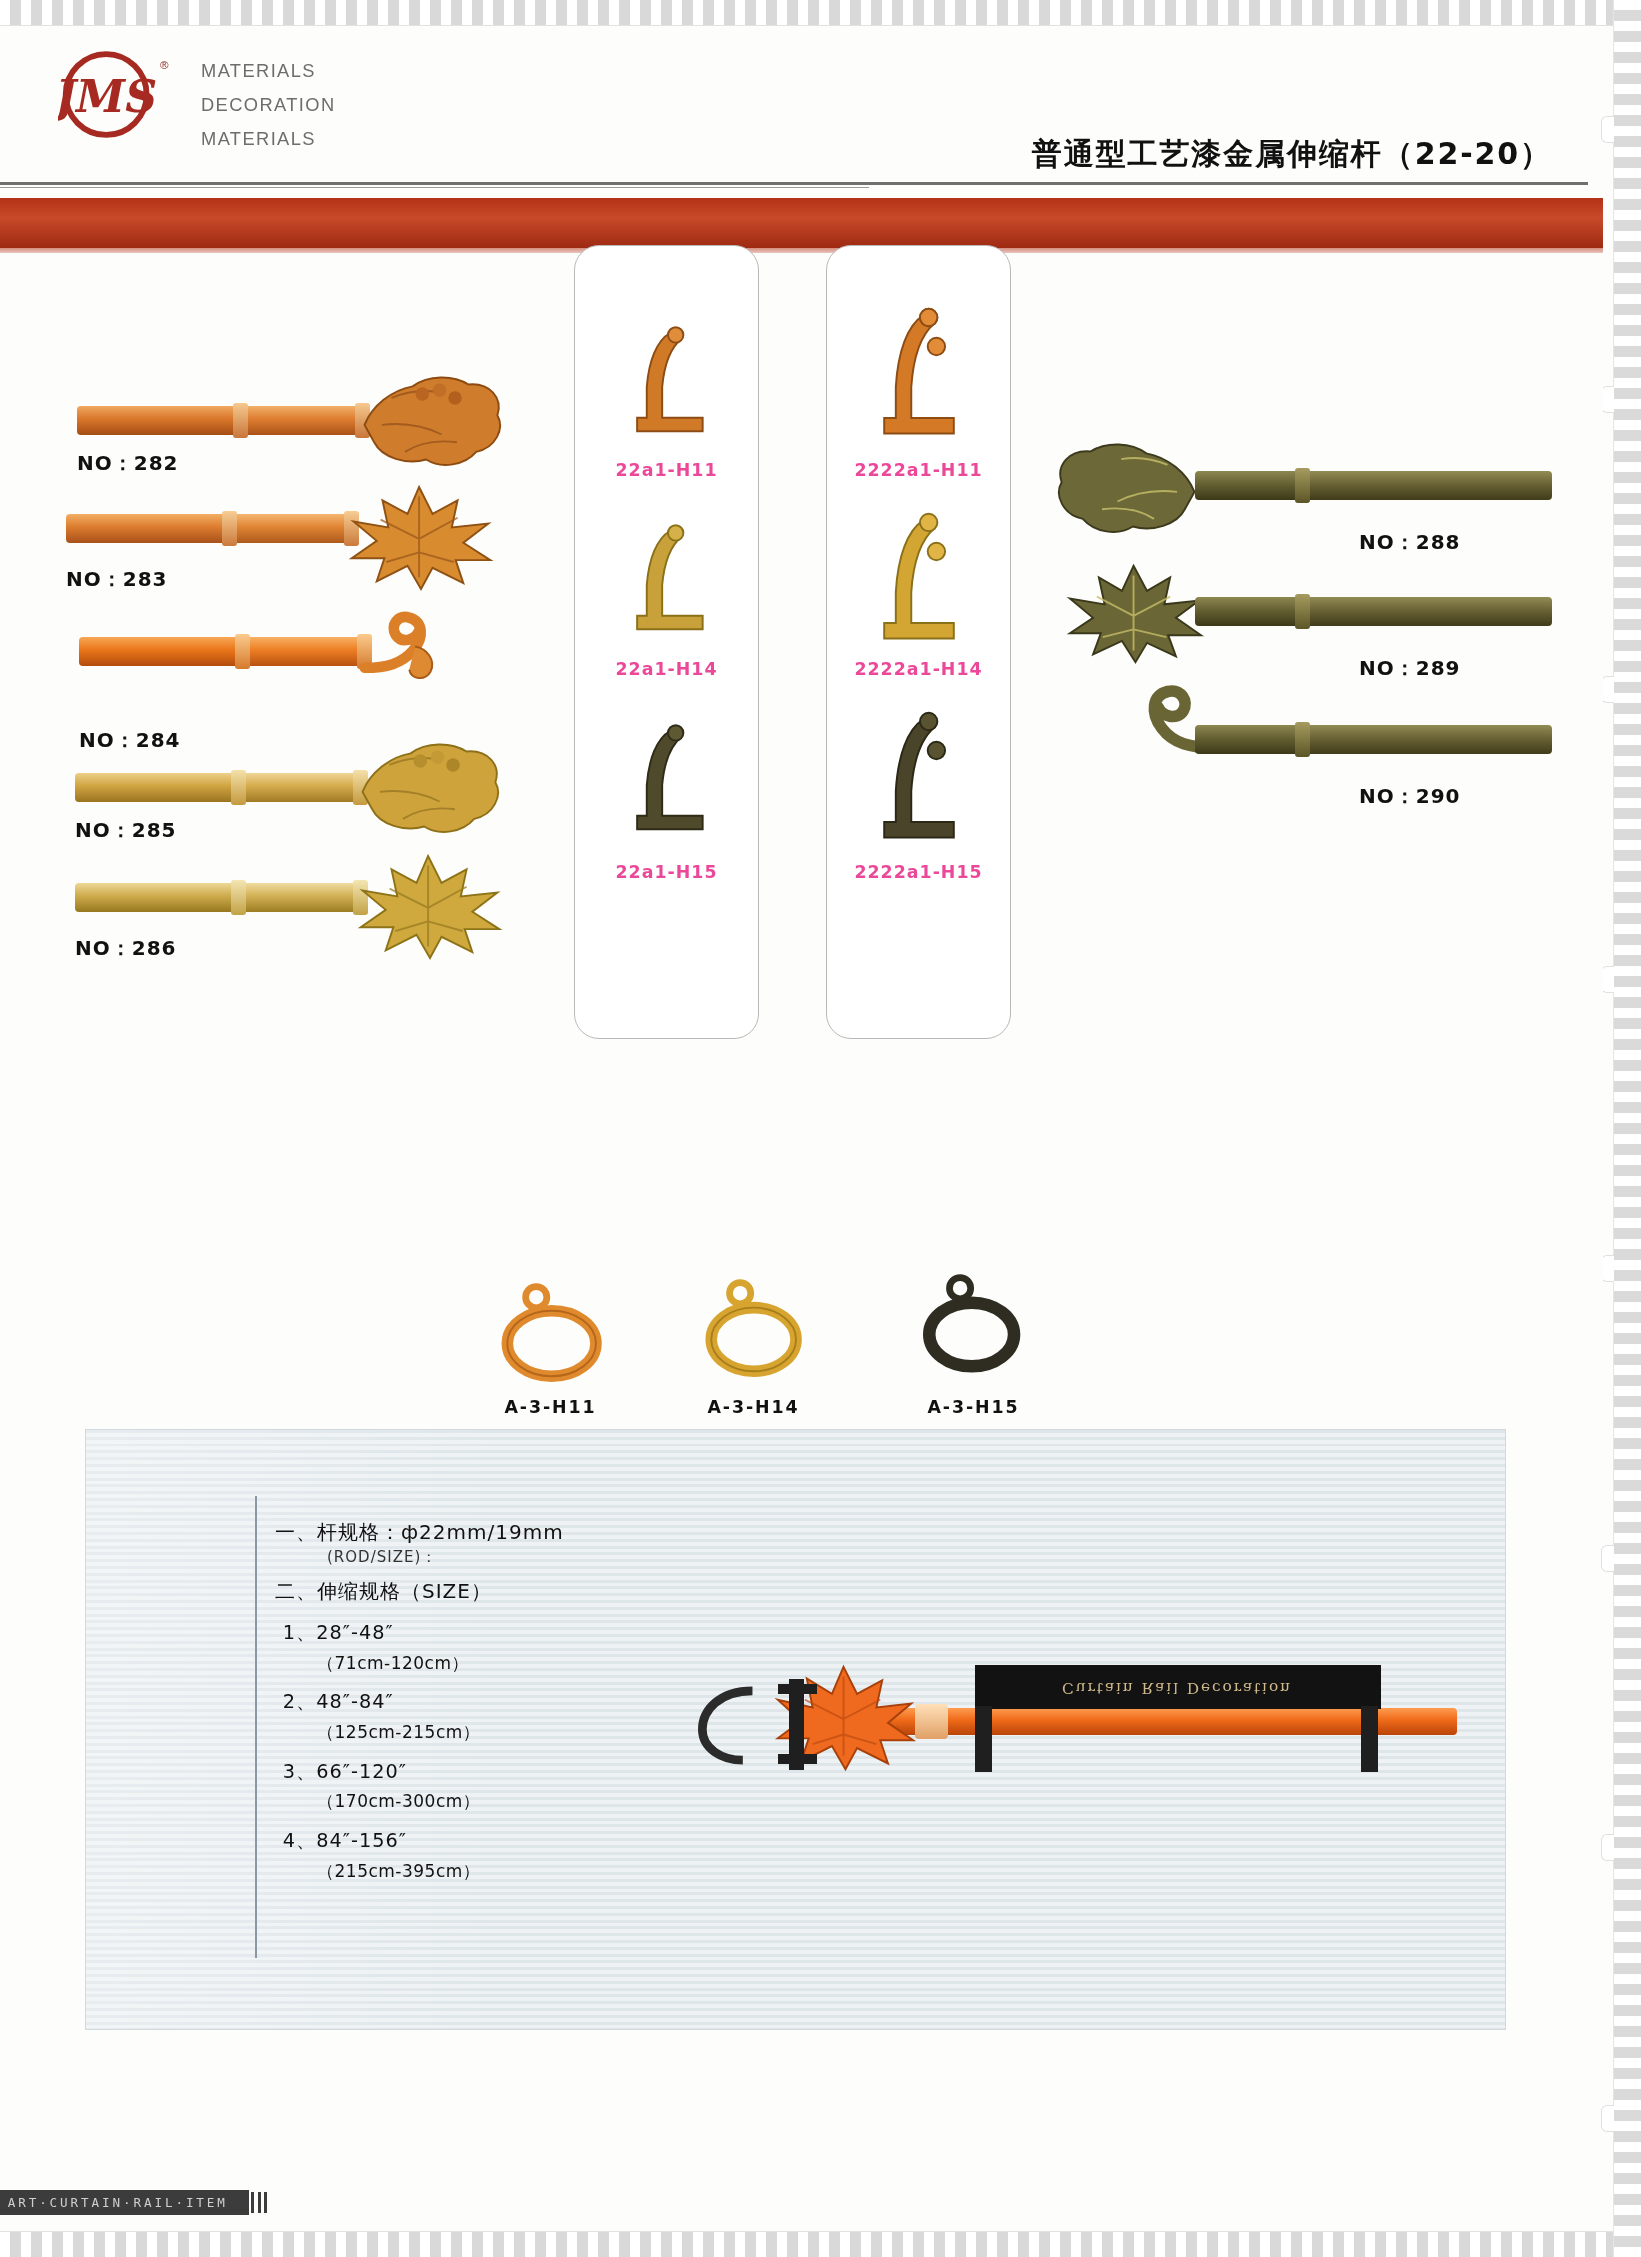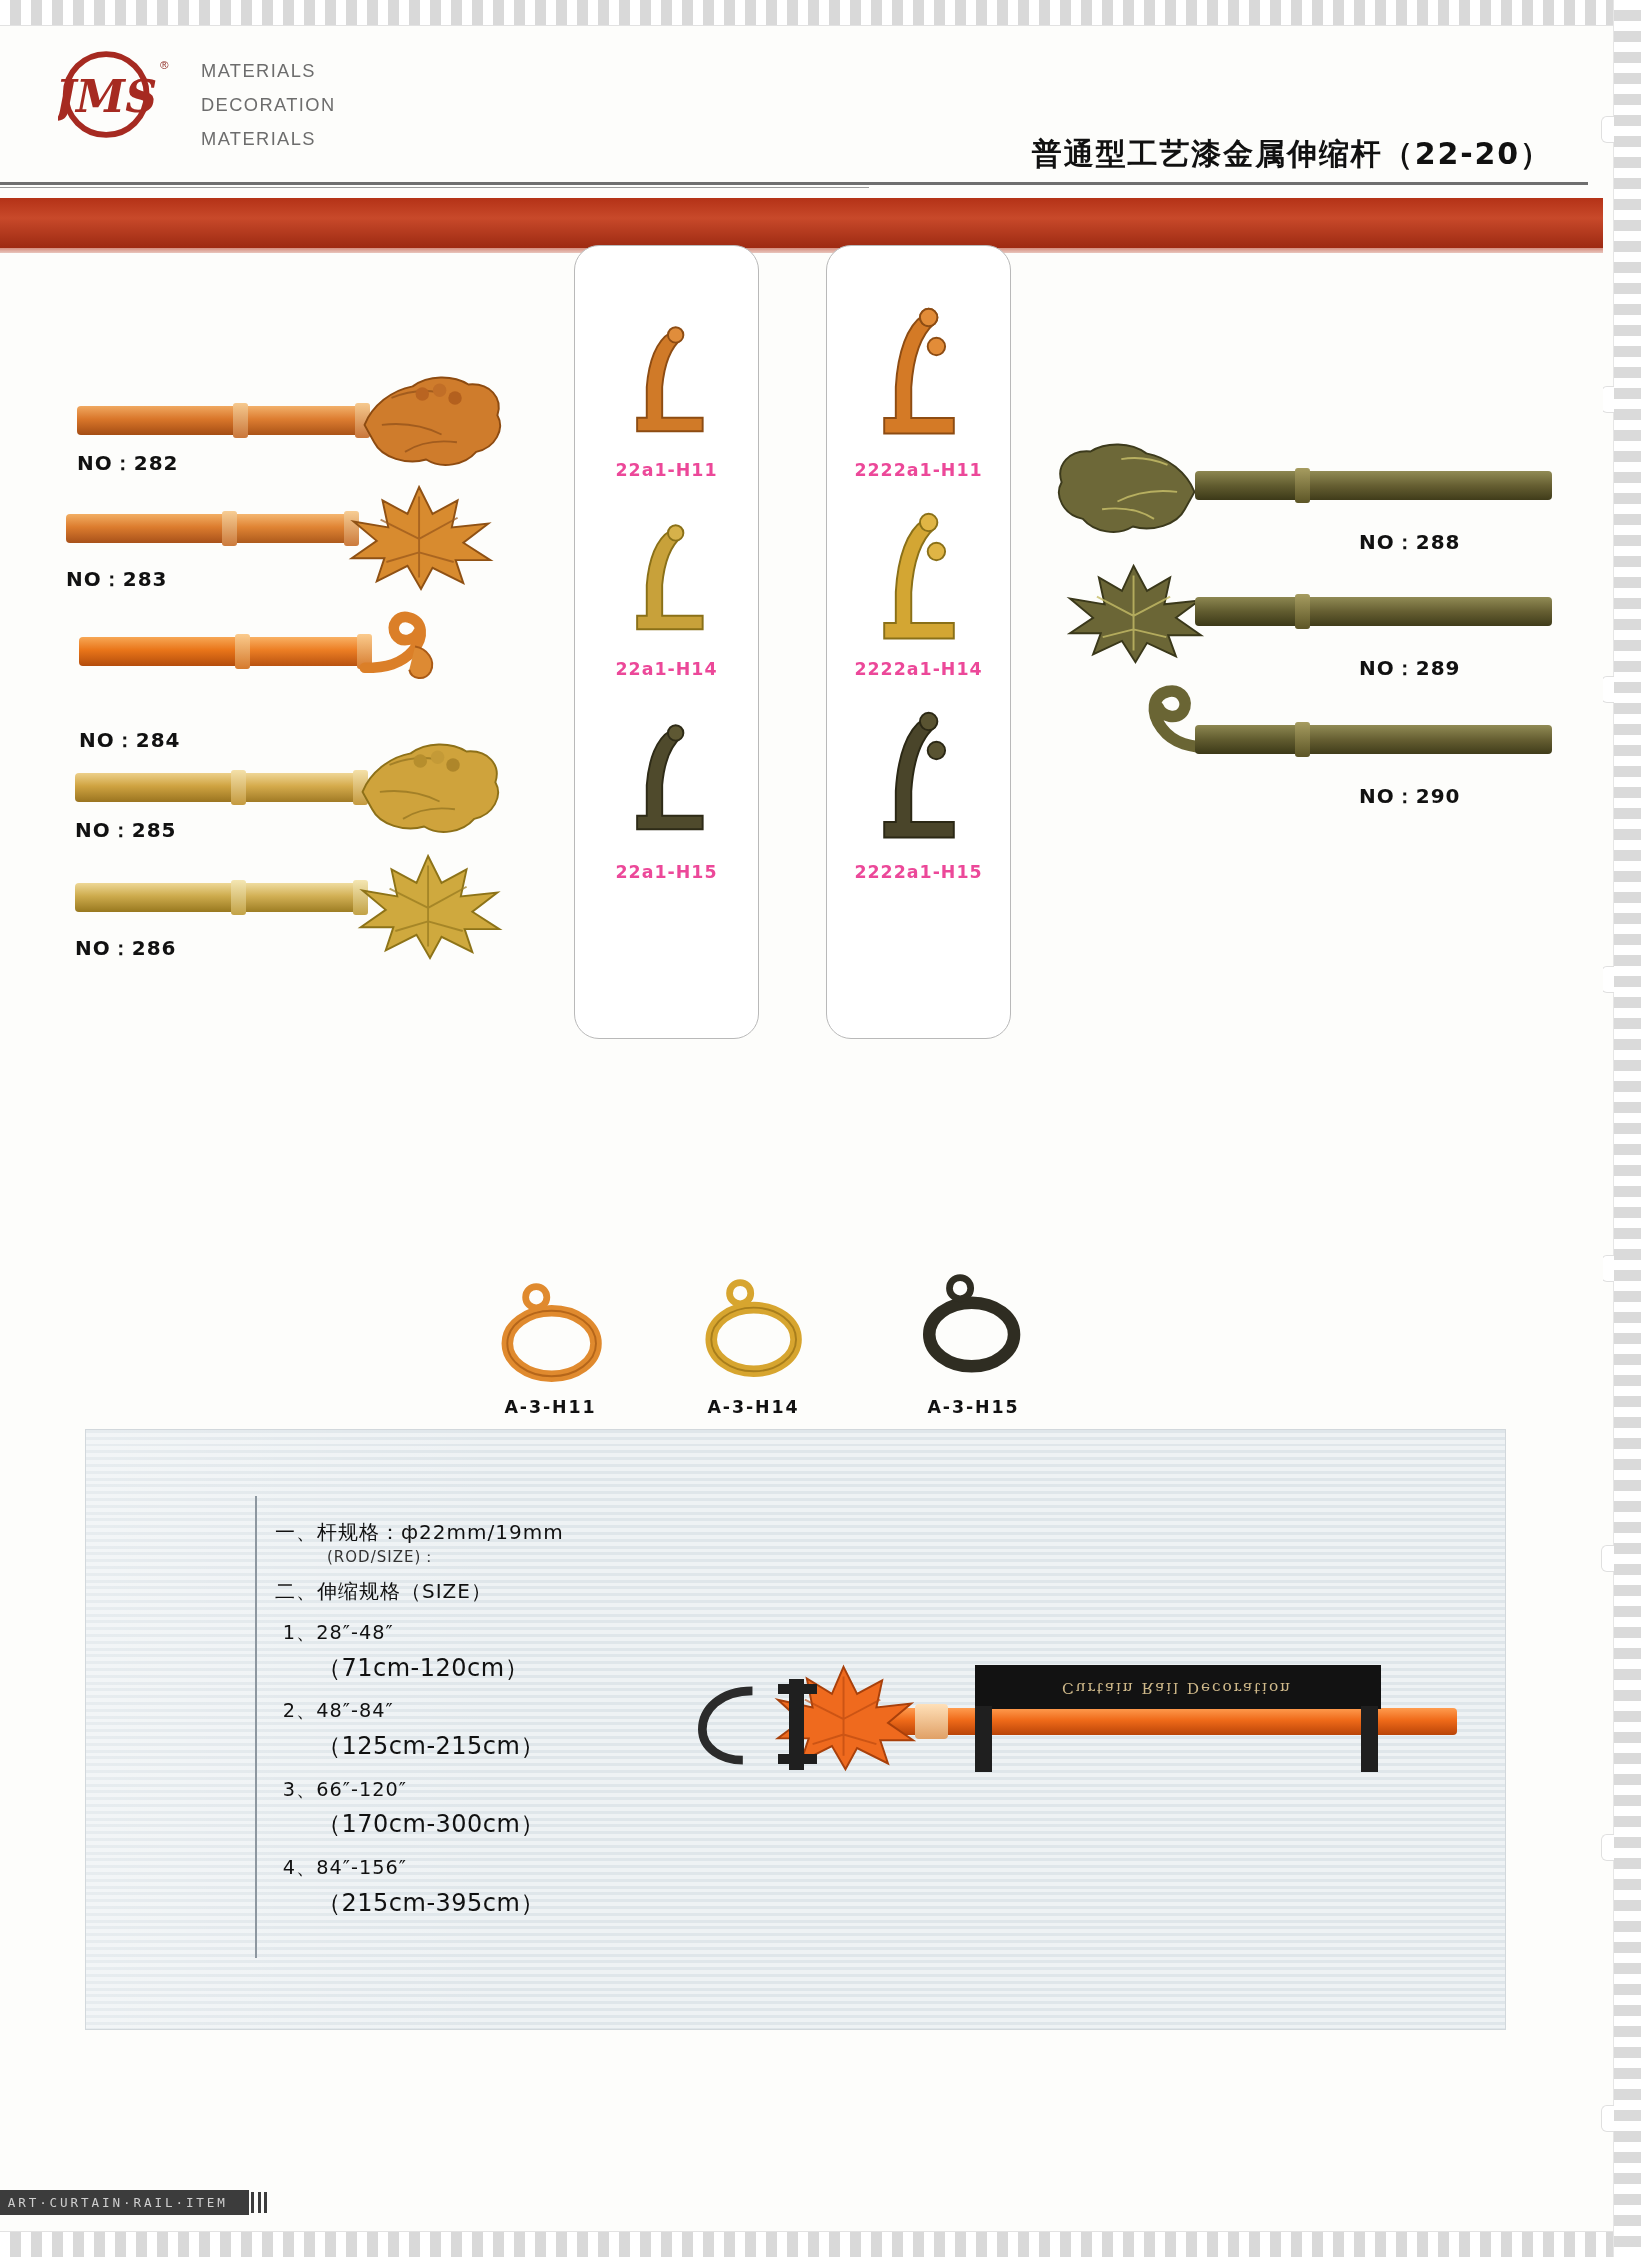--- a/index.html
+++ b/index.html
@@ -126,21 +126,21 @@
     position:absolute;left:169px;top:66px;width:1.9px;height:462px;background:#8d97a0;
   }
   .spec-list{
     position:absolute;left:189px;top:89px;width:502px;
     font-family:"DejaVu Sans", sans-serif;color:#111;
   }
   .spec-list .l1{font-size:20px;margin-bottom:1.9px;letter-spacing:1px;}
   .spec-list .sub{font-size:15px;color:#333;margin:0 0 11.6px 52px;letter-spacing:1px;}
   .spec-list .l2{font-size:20px;margin:5.8px 0 13.5px 0;letter-spacing:1px;}
   .spec-list .item{font-size:19.3px;margin:0 0 5.8px 7.7px;letter-spacing:1px;}
-  .spec-list .sizeline{font-size:24px;margin:0 0 13.5px 42px;letter-spacing:0.5px;}
+  .spec-list .sizeline{font-size:17px;margin:0 0 13.5px 42px;letter-spacing:0.5px;}
 
   .footer-tag{
     position:absolute;left:0;bottom:42px;width:241px;height:25px;
     background:#3c3c3c;color:#cfcfcf;font-size:12.6px;letter-spacing:2.9px;
     display:flex;align-items:center;padding-left:7.7px;
     font-family:"DejaVu Sans Mono", monospace;
   }
   .footer-bars{
     position:absolute;left:249px;bottom:42px;width:25px;height:25px;
   }

